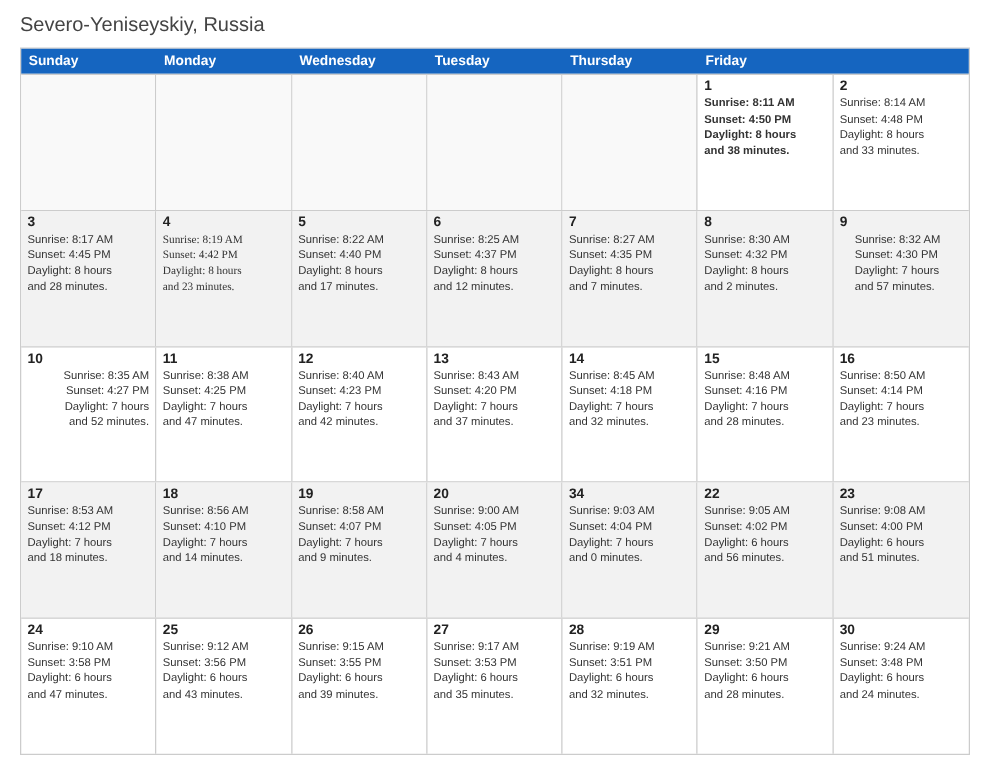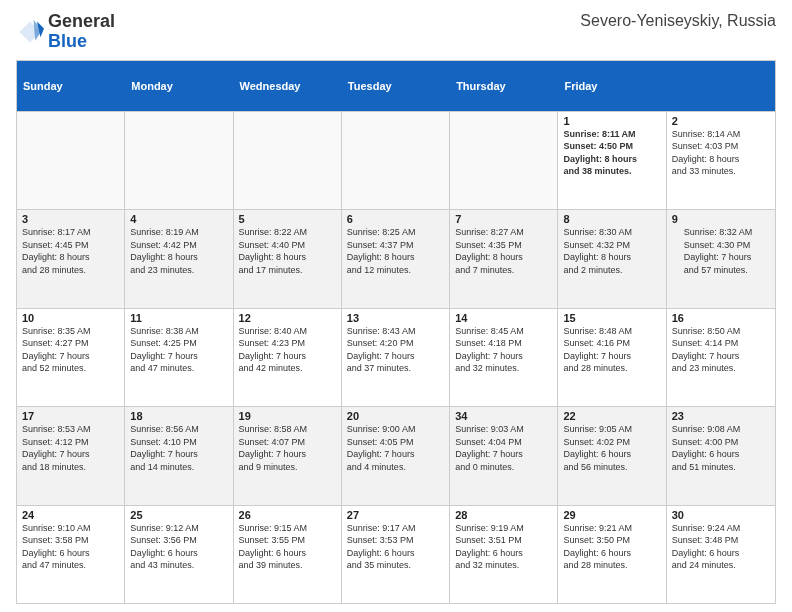--- a/index.html
+++ b/index.html
@@ -59,21 +59,21 @@
     }
     .cal-header {
       display: grid;
       grid-template-columns: repeat(7, 1fr);
       background: #1565c0;
     }
     .cal-header-cell {
       color: #fff;
       font-size: 11px;
       font-weight: bold;
-      padding: 19px 6px;
+      padding: 4px 6px;
       text-align: left;
     }
     .cal-body {
       flex: 1;
       display: flex;
       flex-direction: column;
     }
     .cal-row {
       display: grid;
       grid-template-columns: repeat(7, 1fr);
@@ -107,31 +107,20 @@
       font-size: 9px;
       line-height: 1.4;
       color: #333;
     }
   </style>
 </head>
 <body>
 
 <div class="page">
   <div class="header">
-    <div class="logo">
-      <svg class="logo-icon" viewBox="0 0 32 32">
-        <polygon points="16,4 28,16 16,28 4,16" fill="#1565c0" opacity="0.15"></polygon>
-        <polygon points="20,2 30,14 22,26" fill="#1565c0" opacity="0.5"></polygon>
-        <polygon points="24,4 32,12 28,22" fill="#1565c0"></polygon>
-      </svg>
-      <div class="logo-text">
-        <div><span class="general">General</span></div>
-        <div><span class="blue">Blue</span></div>
-      </div>
-    </div>
     <div class="title-block">
       <div class="location-title">Severo-Yeniseyskiy, Russia</div>
     </div>
   </div>
 
   <div class="calendar">
     <div class="cal-header">
     <div class="cal-header-cell">Sunday</div>
         <div class="cal-header-cell">Monday</div>
         <div class="cal-header-cell">Wednesday</div>
@@ -149,36 +138,36 @@
           <div class="cal-cell">
             <div class="day-num">1</div>
             <div class="day-info" style="white-space: pre-line; font-weight: bold;">Sunrise: 8:11 AM
 Sunset: 4:50 PM
 Daylight: 8 hours
 and 38 minutes.</div>
           </div>
           <div class="cal-cell">
             <div class="day-num">2</div>
             <div class="day-info" style="white-space: pre-line;">Sunrise: 8:14 AM
-Sunset: 4:03 PM
+Sunset: 4:48 PM
 Daylight: 8 hours
 and 33 minutes.</div>
           </div>
         </div>
         <div class="cal-row">
           <div class="cal-cell shaded">
             <div class="day-num">3</div>
             <div class="day-info" style="white-space: pre-line;">Sunrise: 8:17 AM
 Sunset: 4:45 PM
 Daylight: 8 hours
 and 28 minutes.</div>
           </div>
           <div class="cal-cell shaded">
             <div class="day-num">4</div>
-            <div class="day-info" style="white-space: pre-line;">Sunrise: 8:19 AM
+            <div class="day-info" style="white-space: pre-line; font-family: Liberation Serif, serif;">Sunrise: 8:19 AM
 Sunset: 4:42 PM
 Daylight: 8 hours
 and 23 minutes.</div>
           </div>
           <div class="cal-cell shaded">
             <div class="day-num">5</div>
             <div class="day-info" style="white-space: pre-line;">Sunrise: 8:22 AM
 Sunset: 4:40 PM
 Daylight: 8 hours
 and 17 minutes.</div>
@@ -208,21 +197,21 @@
             <div class="day-num">9</div>
             <div class="day-info" style="white-space: pre-line; margin-left: 12px;">Sunrise: 8:32 AM
 Sunset: 4:30 PM
 Daylight: 7 hours
 and 57 minutes.</div>
           </div>
         </div>
         <div class="cal-row">
           <div class="cal-cell">
             <div class="day-num">10</div>
-            <div class="day-info" style="white-space: pre-line;">Sunrise: 8:35 AM
+            <div class="day-info" style="white-space: pre-line; text-align: right;">Sunrise: 8:35 AM
 Sunset: 4:27 PM
 Daylight: 7 hours
 and 52 minutes.</div>
           </div>
           <div class="cal-cell">
             <div class="day-num">11</div>
             <div class="day-info" style="white-space: pre-line;">Sunrise: 8:38 AM
 Sunset: 4:25 PM
 Daylight: 7 hours
 and 47 minutes.</div>

